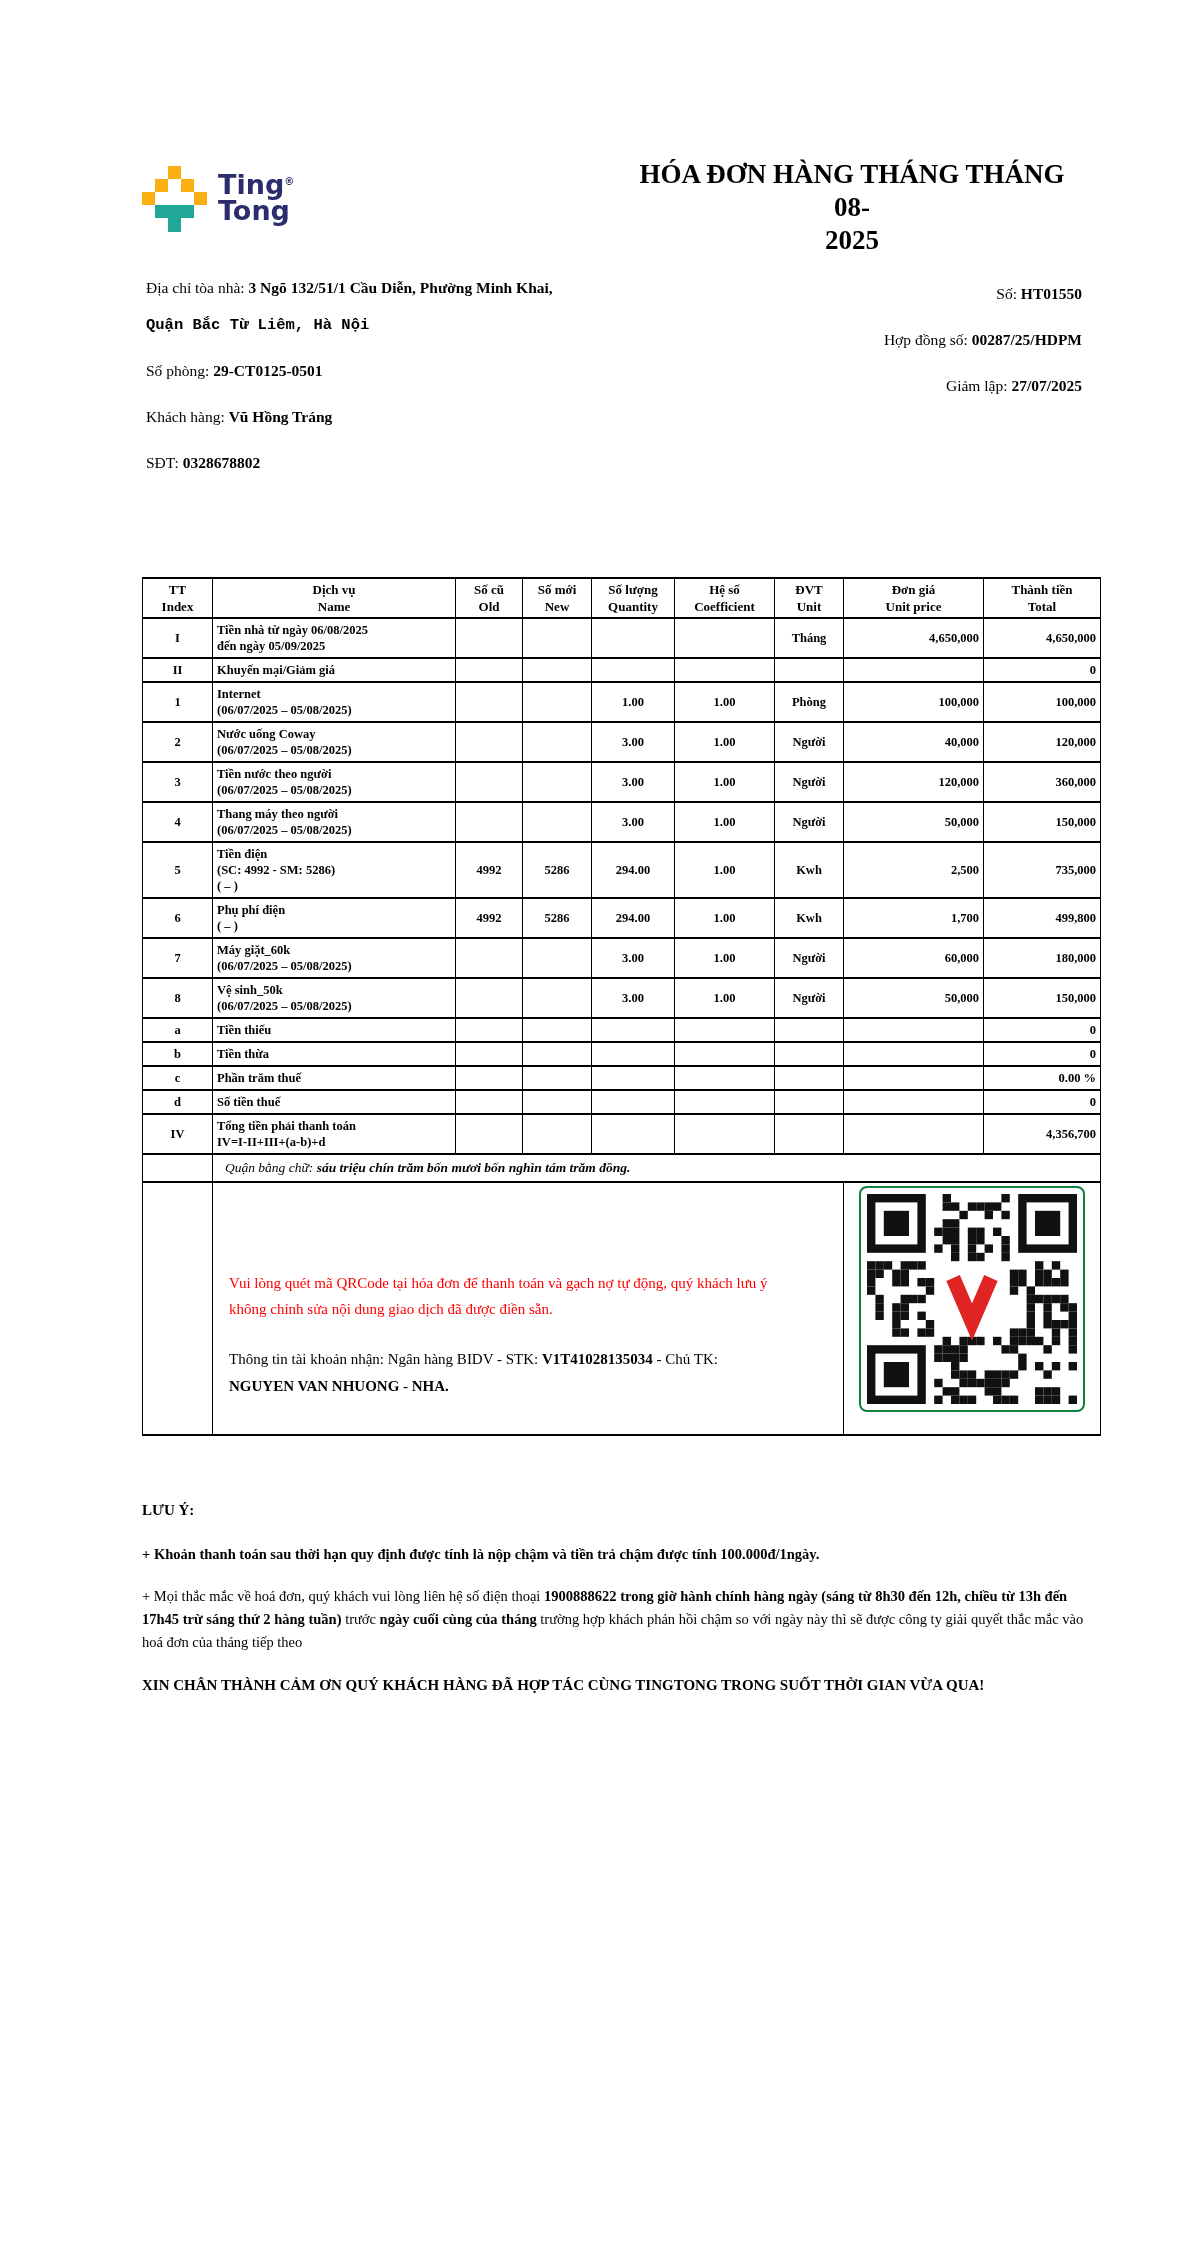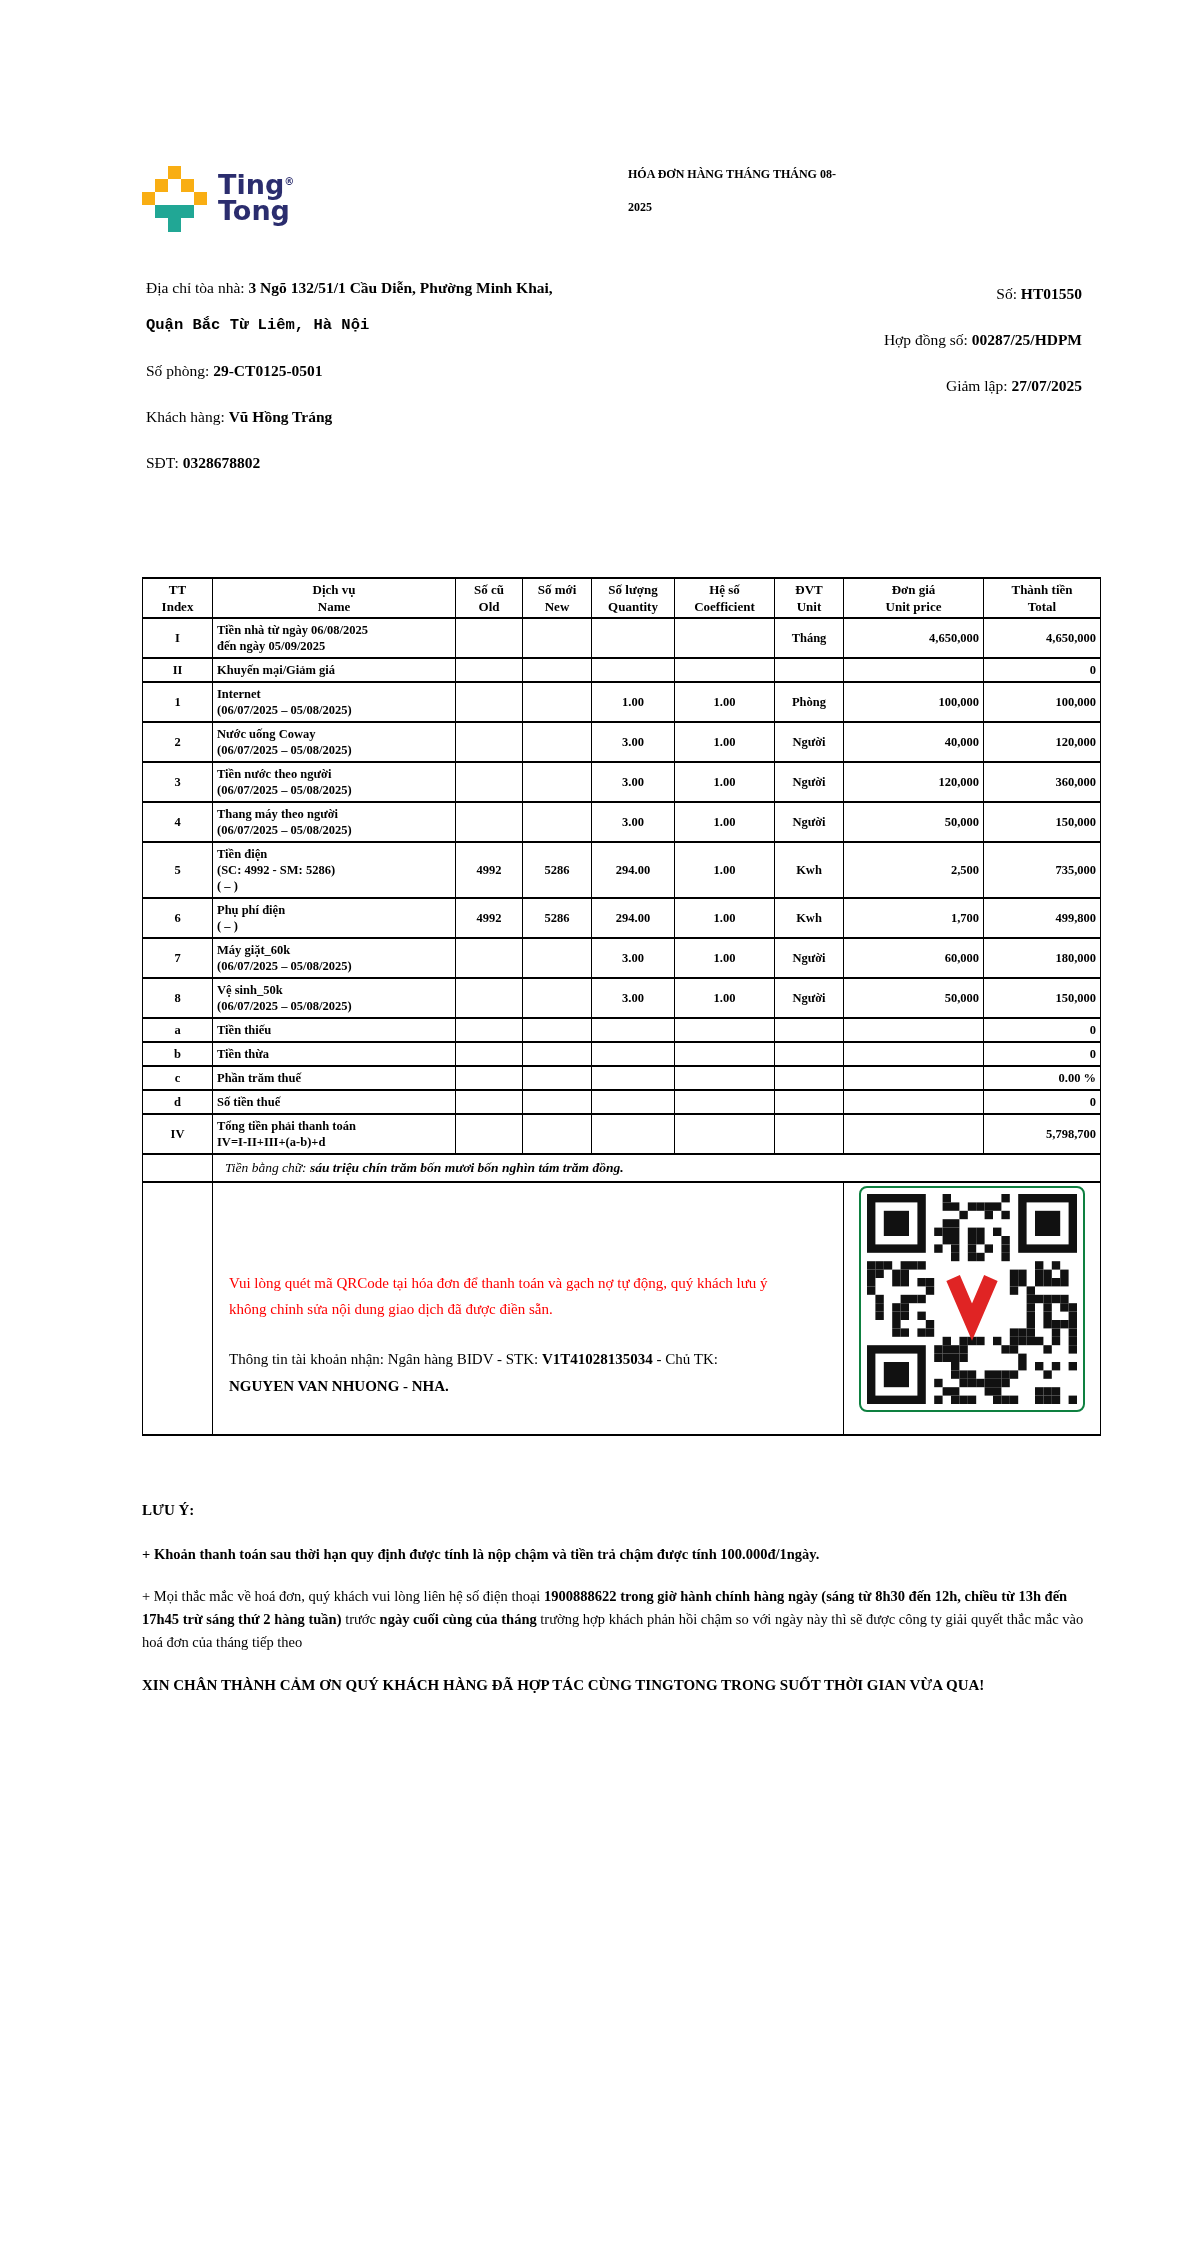--- a/index.html
+++ b/index.html
@@ -21,22 +21,22 @@
   .licon .cell{position:absolute;width:13px;height:13px;background:var(--brand_yellow);}
   .licon .tealbar{position:absolute;left:13px;top:39px;width:39px;height:13px;background:var(--brand_teal);}
   .licon .tealstem{position:absolute;left:26px;top:52px;width:13px;height:14px;background:var(--brand_teal);}
   .ltext{
     margin-left:11px;font-family:"DejaVu Sans","Liberation Sans",sans-serif;
     font-weight:bold;font-size:27px;line-height:26px;color:var(--brand_navy);letter-spacing:0px;margin-top:3px;
   }
   .ltext sup{font-size:10px;vertical-align:9px;}
   
   .doc-title{
-    position:absolute;top:158px;right:112px;width:460px;text-align:left;
-    font-weight:bold;font-size:12px;line-height:33px;
+    position:absolute;top:158px;right:118px;width:460px;text-align:center;
+    font-weight:bold;font-size:27px;line-height:33px;
   }
   
   .info-section{position:absolute;left:146px;top:270px;width:936px;font-size:15.5px;}
   .info-left{float:left;width:430px;}
   .info-right{float:right;width:430px;text-align:right;padding-top:6px;}
   .info-line{line-height:36px;margin-bottom:10px;}
   
   .tbl-wrap{position:absolute;left:142px;top:577px;width:958px;}
   table.invoice{border-collapse:collapse;table-layout:fixed;width:958px;font-size:12.5px;font-weight:bold;}
   table.invoice td,table.invoice th{
@@ -354,27 +354,27 @@
           <td class="c1">
             <div>Tổng tiền phải thanh toán</div>
             <div>IV=I-II+III+(a-b)+d</div>
           </td>
           <td class="c2"></td>
           <td class="c3"></td>
           <td class="c4"></td>
           <td class="c5"></td>
           <td class="c6"></td>
           <td class="c7"></td>
-          <td class="c8">5,798,700</td>
+          <td class="c8">4,356,700</td>
         </tr>
       </tbody>
     <tbody>
       <tr class="words-row">
         <td class="c0"></td>
-        <td colspan="8"><span>Tiền bằng chữ: </span><span class="amt">sáu triệu chín trăm bốn mươi bốn nghìn tám trăm đồng.</span></td>
+        <td colspan="8"><span>Quận bằng chữ: </span><span class="amt">sáu triệu chín trăm bốn mươi bốn nghìn tám trăm đồng.</span></td>
       </tr>
       <tr class="qr-row">
         <td class="c0"></td>
         <td colspan="6">
           <div class="qr-text-wrap">
             <div class="qr-note">Vui lòng quét mã QRCode tại hóa đơn để thanh toán và gạch nợ tự động, quý khách lưu ý không chỉnh sửa nội dung giao dịch đã được điền sẵn.</div>
             <div class="qr-account"><span>Thông tin tài khoản nhận: Ngân hàng BIDV - STK: </span><span style="font-weight: bold;">V1T41028135034</span><span> - Chủ TK: </span><br><span style="font-weight: bold;">NGUYEN VAN NHUONG - NHA.</span></div>
           </div>
         </td>
         <td colspan="2" class="qr-cell">

